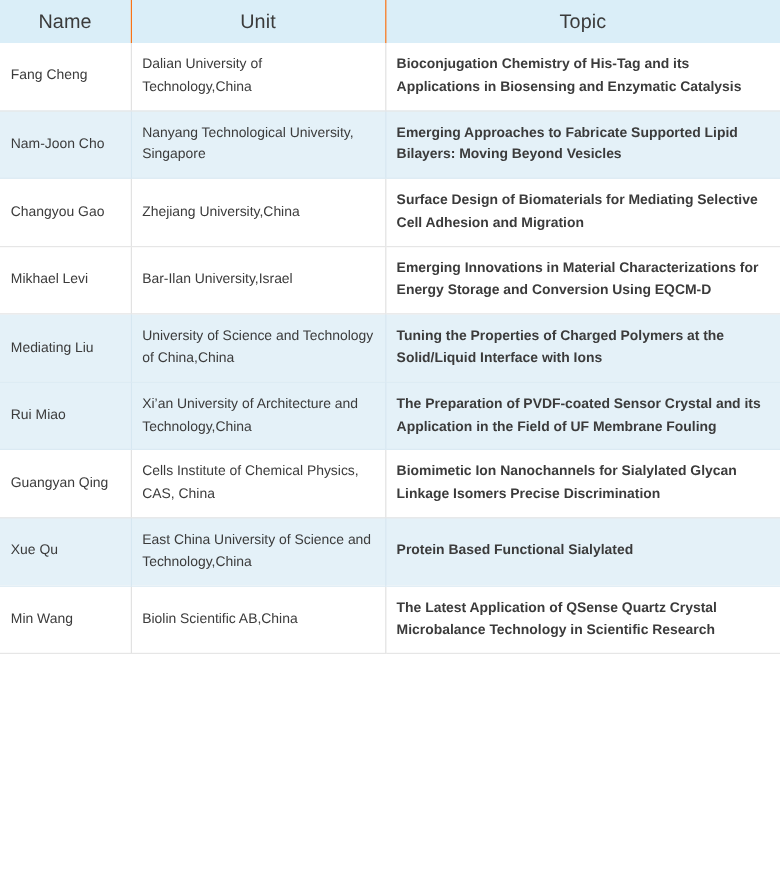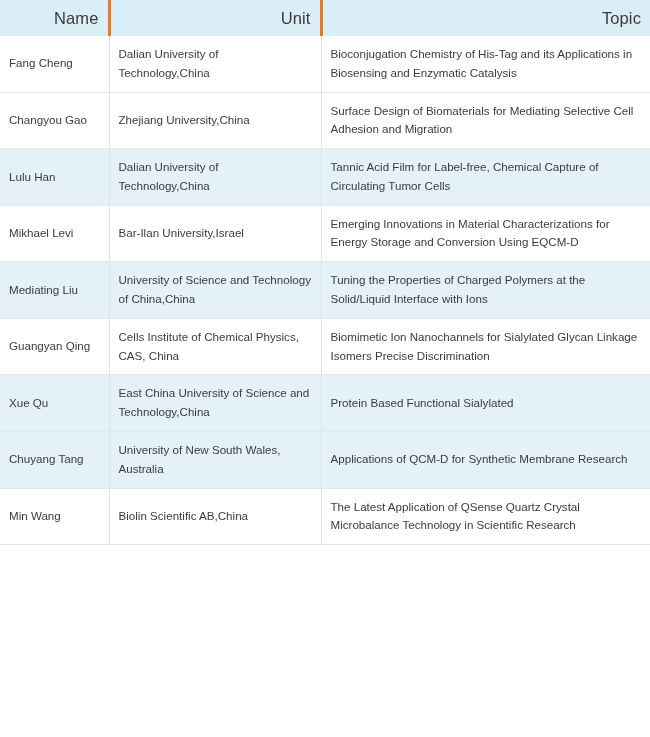--- a/index.html
+++ b/index.html
@@ -29,41 +29,42 @@
   col.c-unit  { width: 212px; }
   col.c-topic { width: 329px; }
 
   table.schedule thead th {
     background: #daeef8;
     font-weight: normal;
     font-size: 16.5px;
     color: #3b3b3b;
     height: 36px;
     padding: 0 9px;
-    text-align: right;
+    text-align: center;
     vertical-align: middle;
-    border-right: 3px solid #f97316;
+    border-right: 1px solid #f97316;
     letter-spacing: 0.1px;
   }
   table.schedule thead th.topic-head {
     border-right: none;
   }
 
   table.schedule tbody td {
     font-size: 11.6px;
     line-height: 1.62;
     padding: 9px 9px 9px 9px;
     vertical-align: middle;
     border-right: 1px solid #e2e2e2;
     border-bottom: 1px solid #e6e6e6;
     color: #3b3b3b;
     word-wrap: break-word;
   }
   table.schedule tbody td.topic-cell {
     border-right: none;
+    font-weight: bold;
   }
   table.schedule tbody tr.alt td {
     background: #e4f1f8;
     border-bottom: 1px solid #dbeaf3;
     border-right: 1px solid #d6e7f1;
   }
   table.schedule tbody tr.alt td.topic-cell {
     border-right: none;
   }
   table.schedule tbody tr.plain td {
@@ -86,54 +87,54 @@
         <th>Unit</th>
         <th class="topic-head">Topic</th>
       </tr>
     </thead>
     <tbody id="table-body">
         <tr class="plain">
           <td class="name-cell">Fang Cheng</td>
           <td class="unit-cell">Dalian University of Technology,China</td>
           <td class="topic-cell">Bioconjugation Chemistry of His-Tag and its Applications in Biosensing and Enzymatic Catalysis</td>
         </tr>
+        <tr class="alt">
+          <td class="name-cell">Nam-Joon Cho</td>
+          <td class="unit-cell">Nanyang Technological University, Singapore</td>
+          <td class="topic-cell">Emerging Approaches to Fabricate Supported Lipid Bilayers: Moving Beyond Vesicles</td>
+        </tr>
         <tr class="plain">
           <td class="name-cell">Changyou Gao</td>
           <td class="unit-cell">Zhejiang University,China</td>
           <td class="topic-cell">Surface Design of Biomaterials for Mediating Selective Cell Adhesion and Migration</td>
-        </tr>
-        <tr class="alt">
-          <td class="name-cell">Lulu Han</td>
-          <td class="unit-cell">Dalian University of Technology,China</td>
-          <td class="topic-cell">Tannic Acid Film for Label-free, Chemical Capture of Circulating Tumor Cells</td>
         </tr>
         <tr class="plain">
           <td class="name-cell">Mikhael Levi</td>
           <td class="unit-cell">Bar-Ilan University,Israel</td>
           <td class="topic-cell">Emerging Innovations in Material Characterizations for Energy Storage and Conversion Using EQCM-D</td>
         </tr>
         <tr class="alt">
           <td class="name-cell">Mediating Liu</td>
           <td class="unit-cell">University of Science and Technology of China,China</td>
           <td class="topic-cell">Tuning the Properties of Charged Polymers at the Solid/Liquid Interface with Ions</td>
         </tr>
+        <tr class="alt">
+          <td class="name-cell">Rui Miao</td>
+          <td class="unit-cell">Xi’an University of Architecture and Technology,China</td>
+          <td class="topic-cell">The Preparation of PVDF-coated Sensor Crystal and its Application in the Field of UF Membrane Fouling</td>
+        </tr>
         <tr class="plain">
           <td class="name-cell">Guangyan Qing</td>
           <td class="unit-cell">Cells Institute of Chemical Physics, CAS, China</td>
           <td class="topic-cell">Biomimetic Ion Nanochannels for Sialylated Glycan Linkage Isomers Precise Discrimination</td>
         </tr>
         <tr class="alt">
           <td class="name-cell">Xue Qu</td>
           <td class="unit-cell">East China University of Science and Technology,China</td>
           <td class="topic-cell">Protein Based Functional Sialylated</td>
-        </tr>
-        <tr class="alt">
-          <td class="name-cell">Chuyang Tang</td>
-          <td class="unit-cell">University of New South Wales, Australia</td>
-          <td class="topic-cell">Applications of QCM-D for Synthetic Membrane Research</td>
         </tr>
         <tr class="plain">
           <td class="name-cell">Min Wang</td>
           <td class="unit-cell">Biolin Scientific AB,China</td>
           <td class="topic-cell">The Latest Application of QSense Quartz Crystal Microbalance Technology in Scientific Research</td>
         </tr>
       </tbody>
   </table>
 </div>
 

